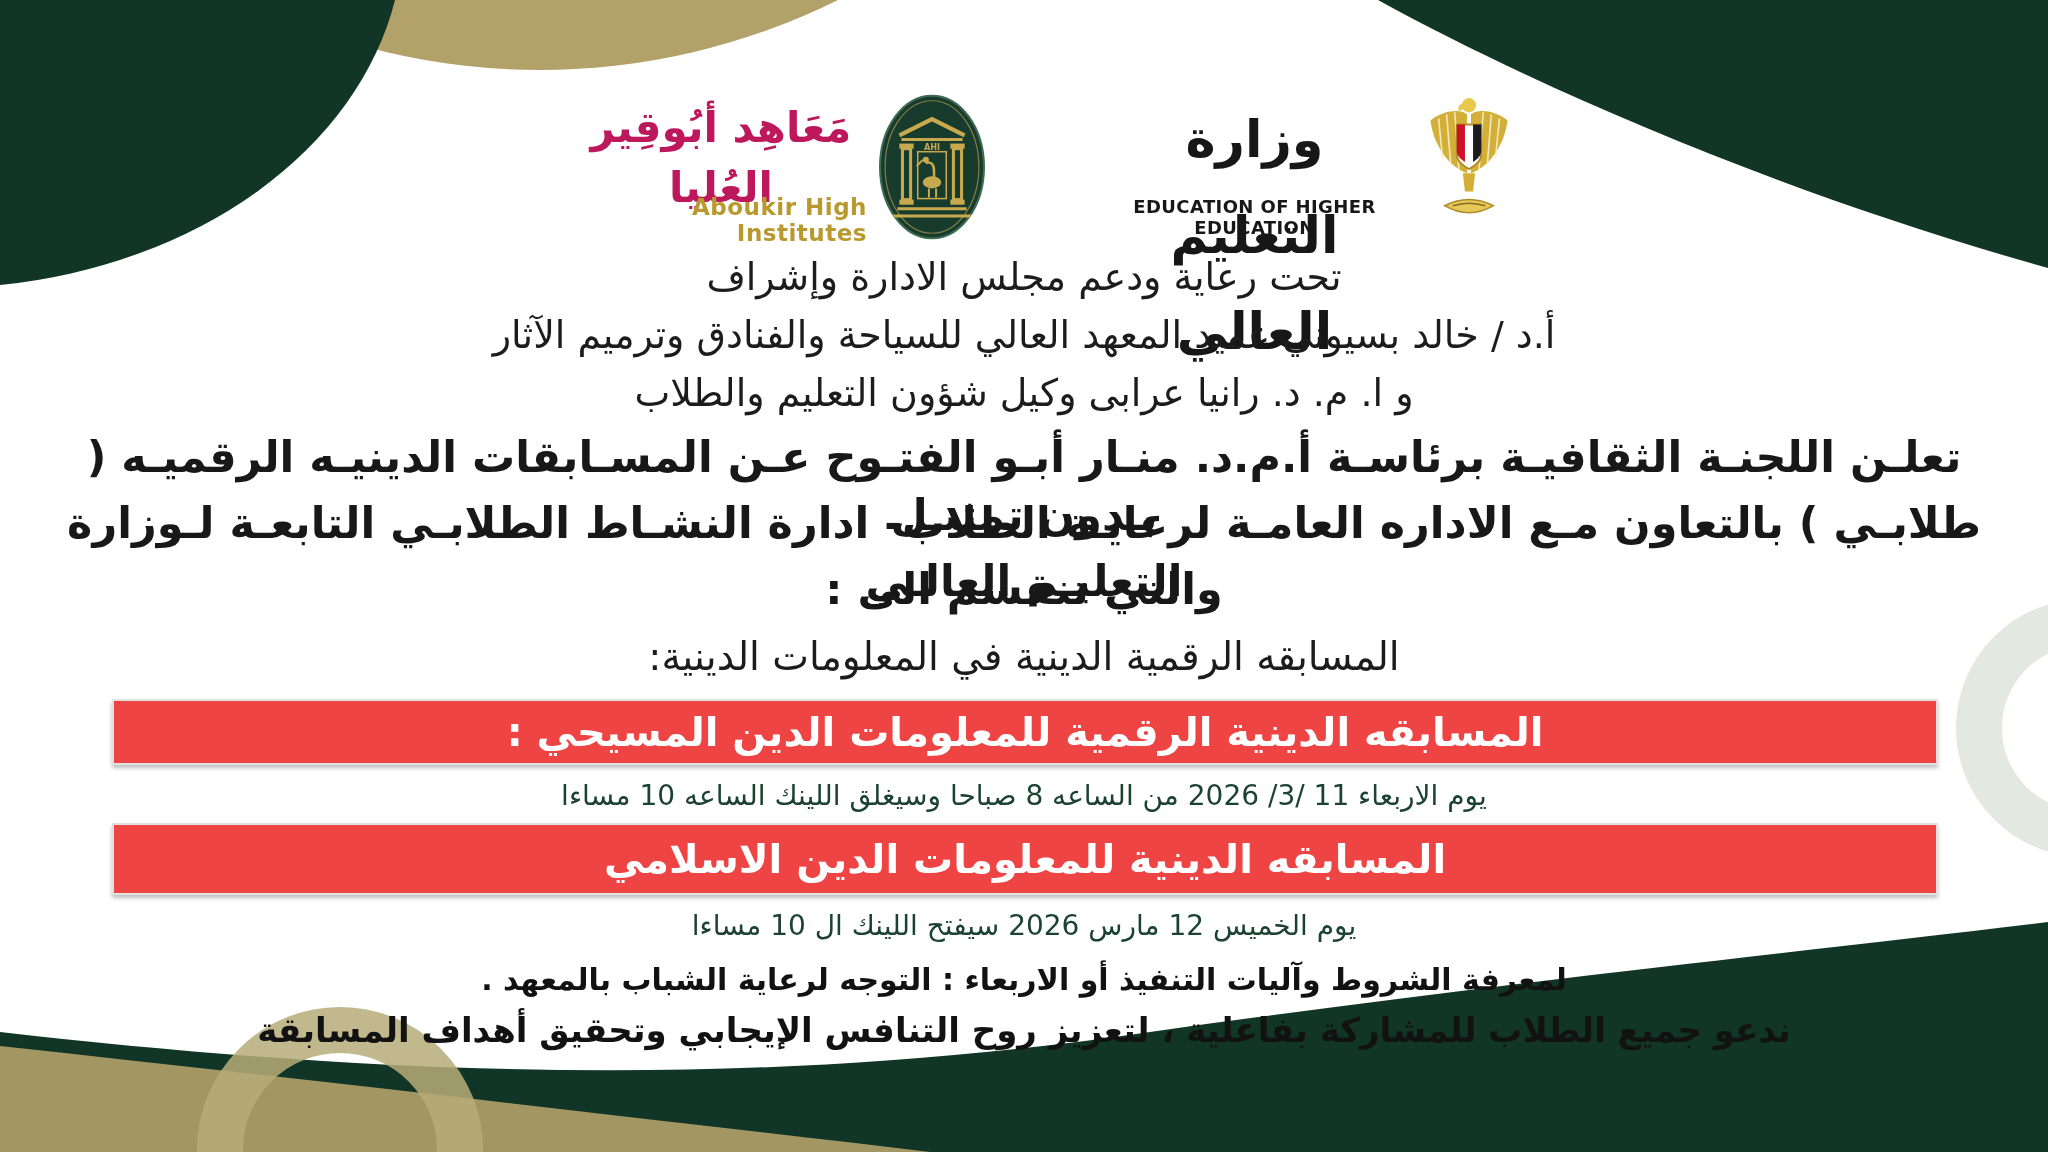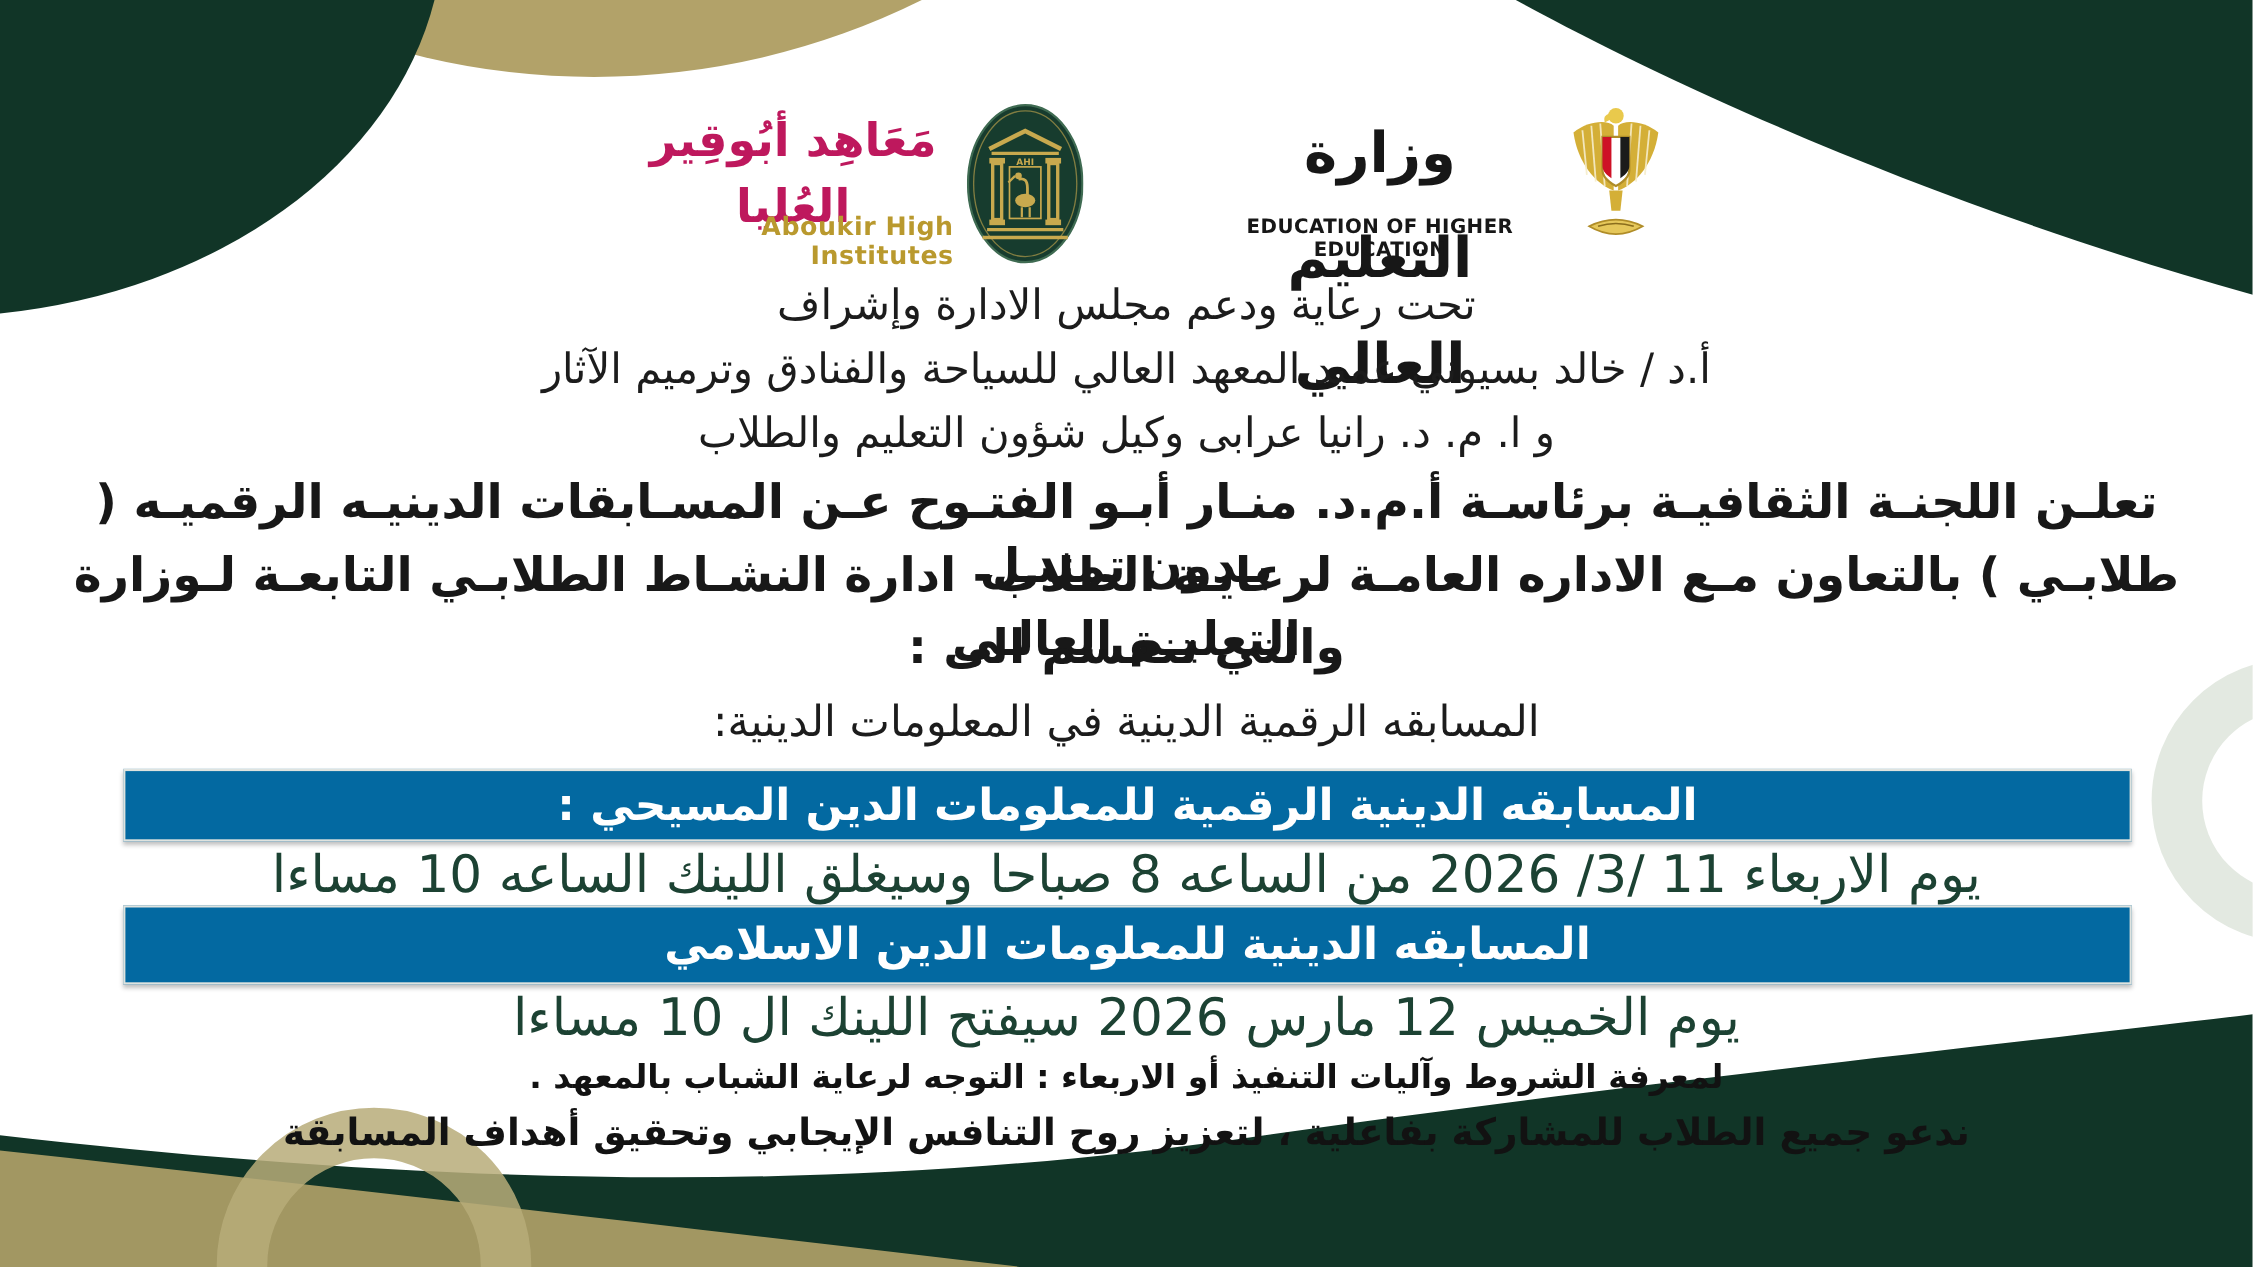--- a/index.html
+++ b/index.html
@@ -20,25 +20,25 @@
                 color:#171717;font-size:51px;font-weight:bold;line-height:96px;}
   .ministry .en{position:absolute;left:0;top:104px;width:305px;text-align:center;
                 color:#171717;font-size:18px;font-weight:bold;letter-spacing:.4px;}
   .ministry .eagle{position:absolute;left:318px;top:0px;width:98px;height:134px;}
 
   
   .line{position:absolute;left:40px;right:40px;text-align:center;direction:rtl;color:#1c1c1c;}
   .intro{font-size:38px;line-height:54px;}
   .ann{font-size:43px;line-height:58px;font-weight:bold;color:#181818;}
   .subtitle{font-size:39px;line-height:54px;}
-  .sched{font-size:47px;line-height:54px;color:#1c4233;}
+  .sched{font-size:28px;line-height:54px;color:#1c4233;}
   .foot-info{font-size:30px;line-height:46px;font-weight:bold;color:#121212;}
   .foot-invite{font-size:34px;line-height:50px;font-weight:bold;color:#121212;}
 
-  .banner{position:absolute;left:112px;width:1826px;background:#0369a1;color:#ffffff;
+  .banner{position:absolute;left:112px;width:1826px;background:#ef4444;color:#ffffff;
           text-align:center;direction:rtl;font-weight:bold;font-size:40px;
           border:2px solid #dfe3df;box-shadow:0 3px 4px rgba(0,0,0,.25);box-sizing:border-box;}
   .banner1{top:699px;height:66px;line-height:62px;}
   .banner2{top:823px;height:72px;line-height:68px;}
 
   .t-intro1{top:250px;} .t-intro2{top:308px;} .t-intro3{top:366px;}
   .t-ann1{top:428px;} .t-ann2{top:494px;} .t-ann3{top:560px;}
   .t-sub{top:630px;}
   .t-sched1{top:769px;} .t-sched2{top:899px;}
   .t-info{top:957px;} .t-invite{top:1005px;}

